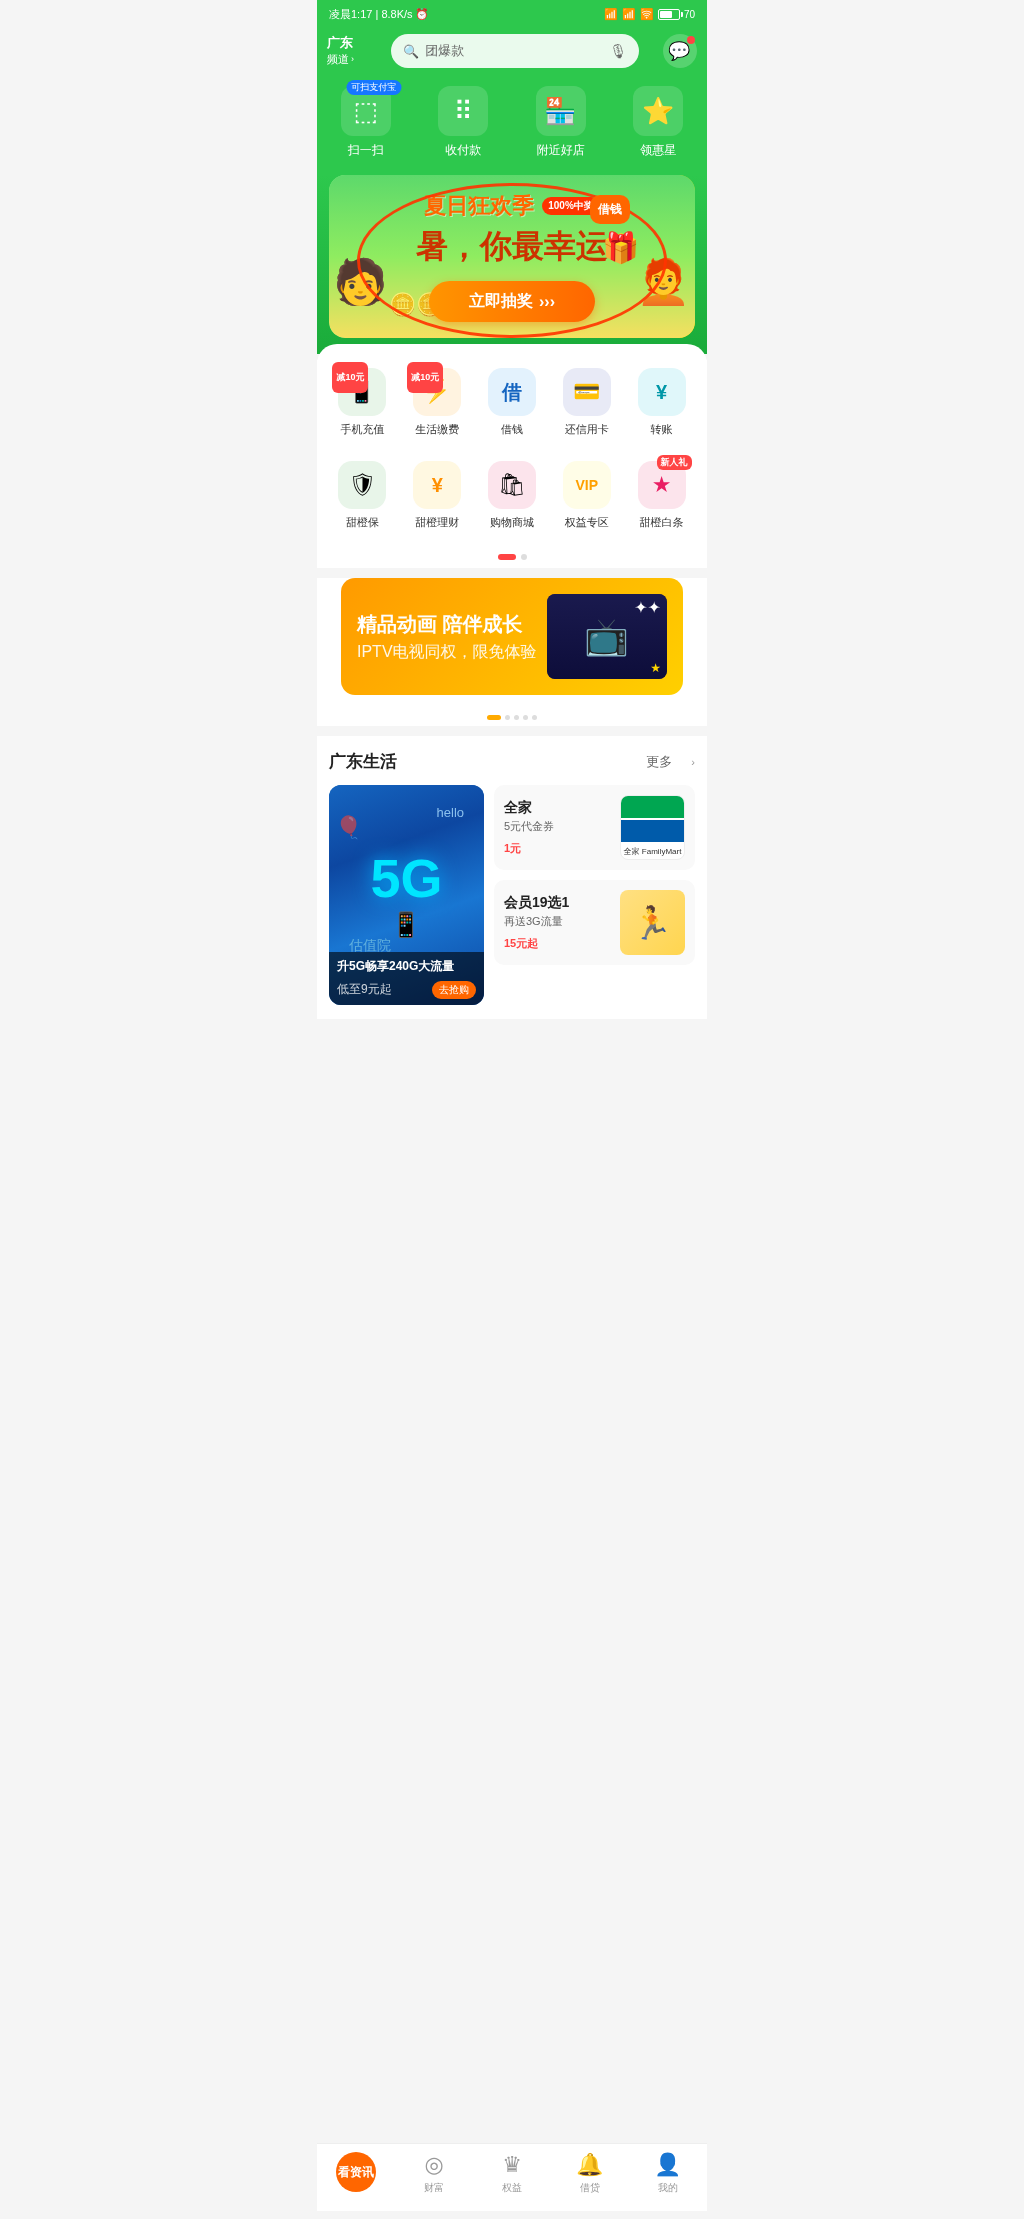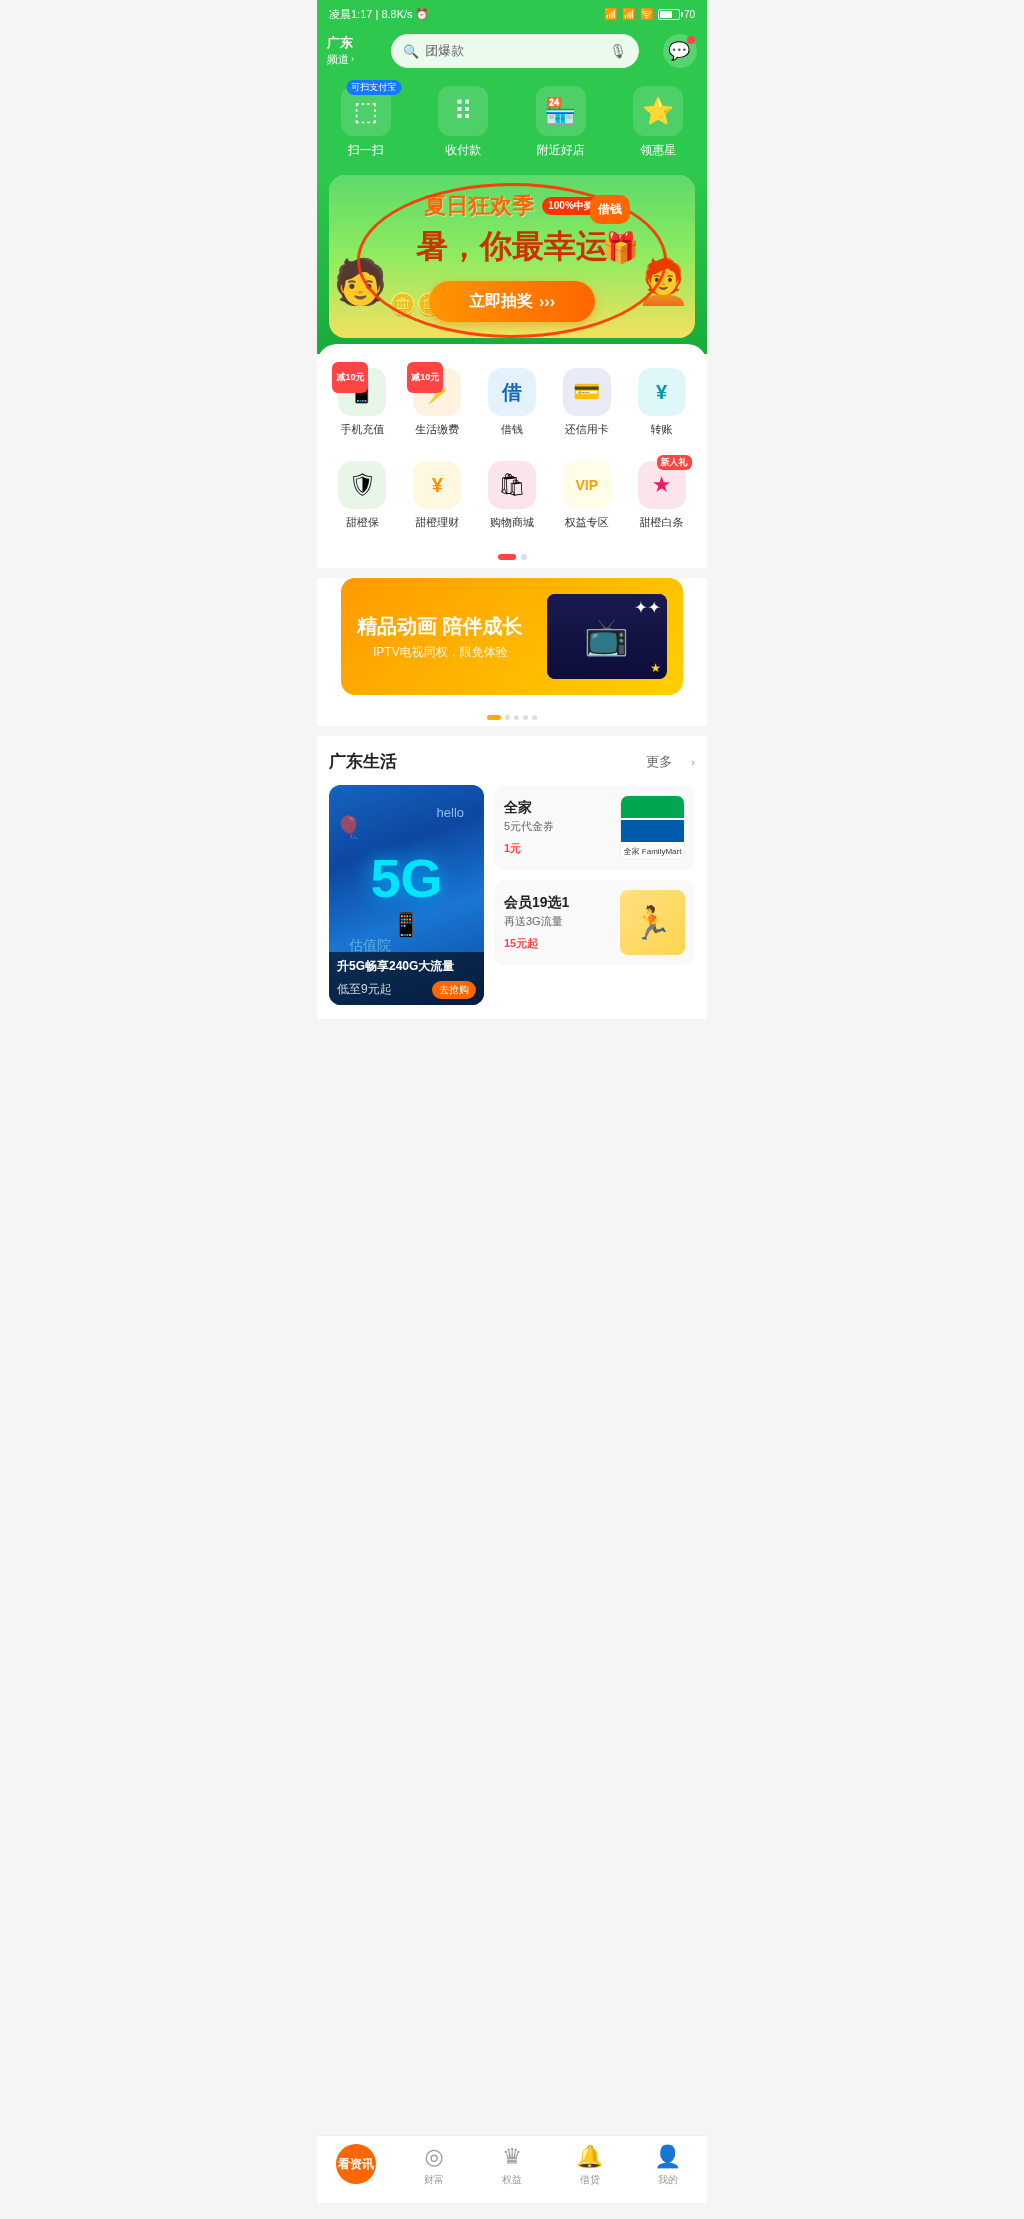--- a/index.html
+++ b/index.html
@@ -201,21 +201,21 @@
       margin: 10px 12px;
       background: linear-gradient(135deg, #ff9a00, #ffd000);
       border-radius: 14px;
       display: flex; align-items: center;
       padding: 16px;
       min-height: 100px;
       position: relative; overflow: hidden;
     }
     .iptv-text { flex: 1; }
     .iptv-title { font-size: 20px; font-weight: 800; color: #fff; margin-bottom: 4px; }
-    .iptv-sub { font-size: 12px; color: rgba(255,255,255,0.9); margin-left: 16px; }
+    .iptv-sub { font-size: 16px; color: rgba(255,255,255,0.9); }
     .iptv-img {
       width: 120px; height: 85px;
       background: #1a1a4e;
       border-radius: 8px;
       position: relative;
       display: flex; align-items: center; justify-content: center;
       overflow: hidden;
     }
 
     
@@ -291,21 +291,21 @@
     .fm-label { font-size: 8px; color: #333; text-align: center; padding: 2px; }
 
     .member-img {
       background: linear-gradient(135deg, #ffe082, #ffd54f);
       position: relative; overflow: hidden;
     }
     .member-figure { font-size: 32px; }
 
     
     .bottom-nav {
-      position: fixed; bottom: 16px; left: 50%; transform: translateX(-50%);
+      position: fixed; bottom: 8px; left: 50%; transform: translateX(-50%);
       width: 390px;
       background: #fff;
       border-top: 1px solid #eee;
       display: flex;
       padding: 8px 0 16px;
       z-index: 100;
     }
     .nav-item {
       flex: 1; display: flex; flex-direction: column; align-items: center; gap: 3px;
     }

